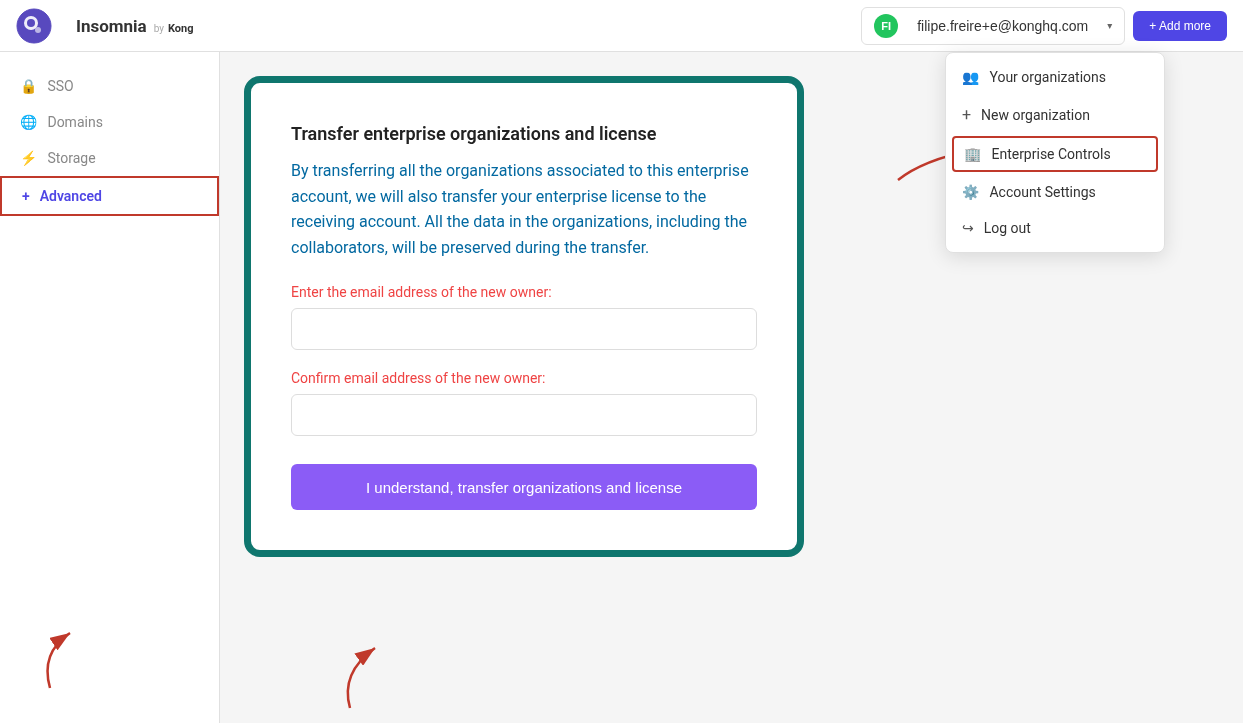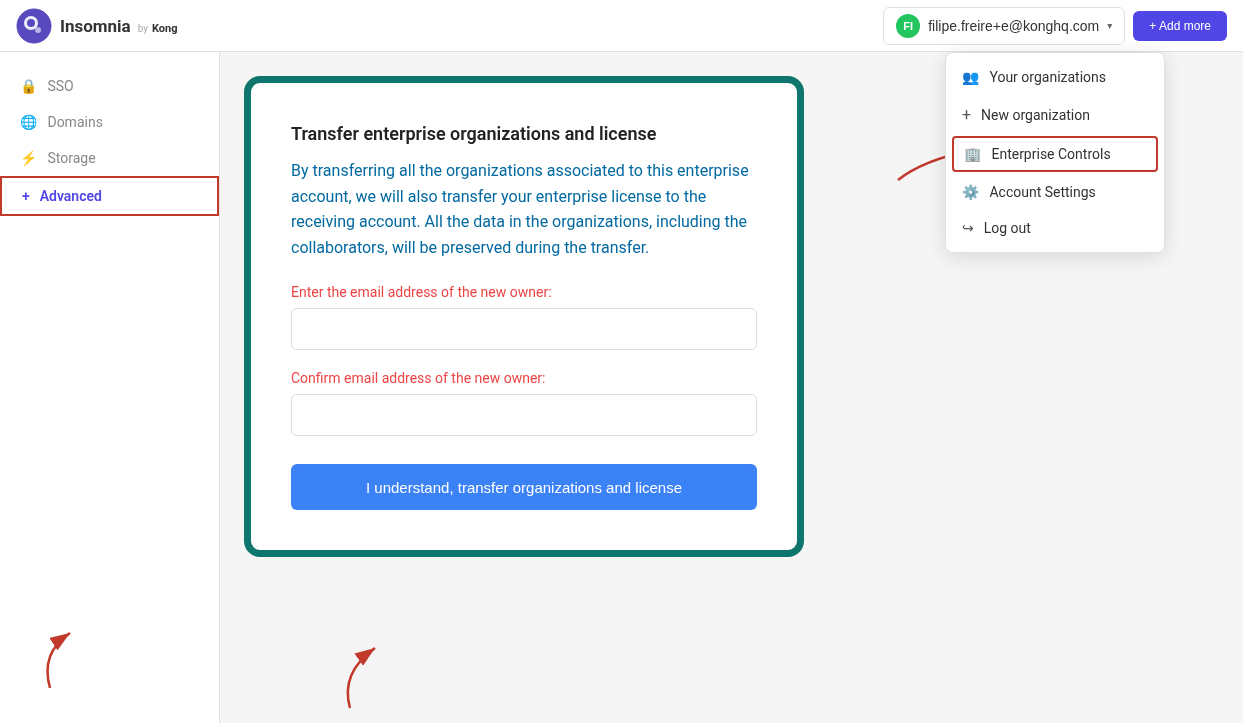--- a/index.html
+++ b/index.html
@@ -13,35 +13,35 @@
       background: #fff;
       border-bottom: 1px solid #e0e0e0;
       height: 52px;
       padding: 0 16px;
       position: relative;
       z-index: 100;
     }
     .header-left {
       display: flex;
       align-items: center;
-      gap: 8px;
+      gap: 24px;
     }
     .logo-icon {
       width: 36px;
       height: 36px;
     }
     .header-right {
       display: flex;
       align-items: center;
       gap: 8px;
     }
     .user-menu-btn {
       display: flex;
       align-items: center;
-      gap: 8px;
+      gap: 19px;
       background: #fff;
       border: 1px solid #e0e0e0;
       border-radius: 6px;
       padding: 6px 12px;
       cursor: pointer;
       font-size: 14px;
       color: #333;
     }
     .user-avatar {
       width: 24px;
@@ -152,21 +152,21 @@
       border: 1px solid #ddd;
       border-radius: 6px;
       padding: 0 12px;
       font-size: 14px;
       outline: none;
       color: #333;
     }
     .transfer-btn {
       width: 100%;
       height: 46px;
-      background: #3b82f6;
+      background: #8b5cf6;
       color: white;
       border: none;
       border-radius: 6px;
       font-size: 15px;
       font-weight: 500;
       cursor: pointer;
       margin-top: 8px;
     }
 
     

